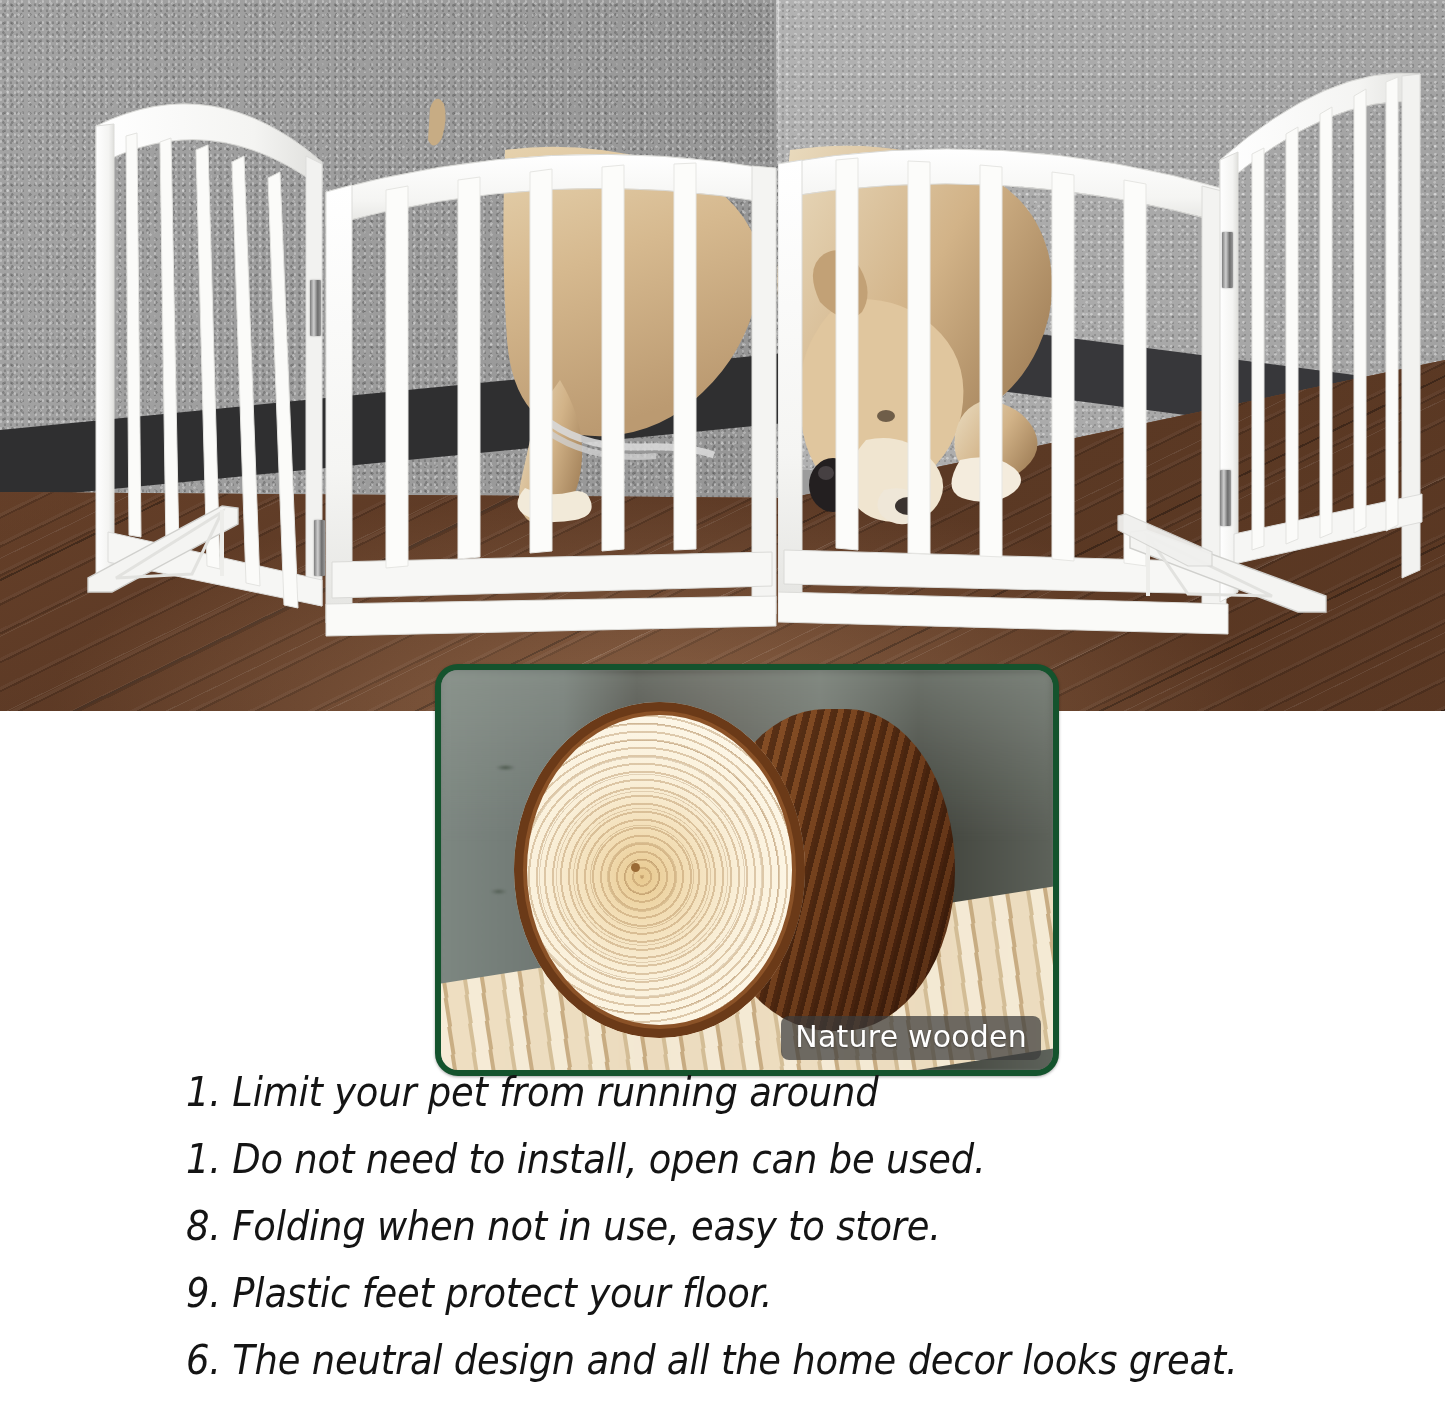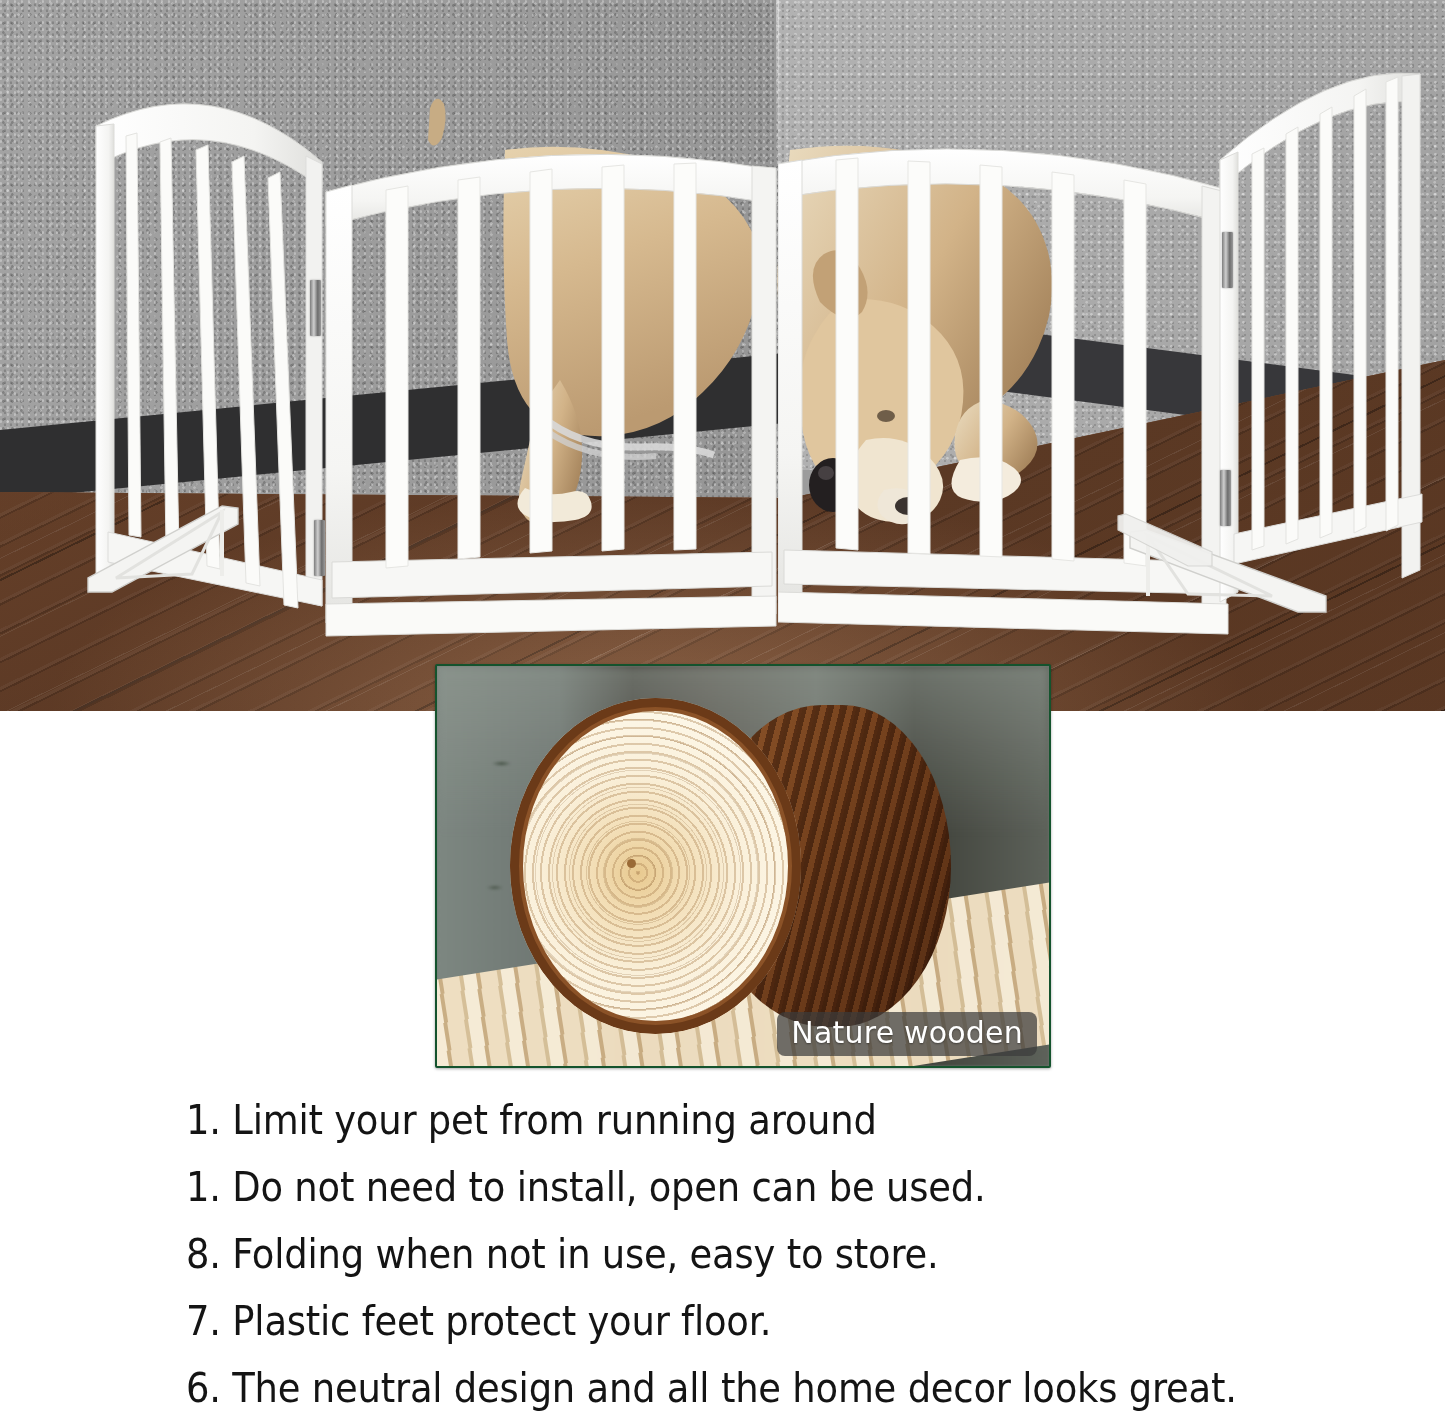--- a/index.html
+++ b/index.html
@@ -47,22 +47,22 @@
     clip-path:polygon(0 492px,790px 498px,1445px 360px,1445px 711px,0 711px);
     background:radial-gradient(ellipse 800px 300px at 45% 100%,rgba(255,220,180,.18),rgba(0,0,0,.18) 75%);}
 
   
   .panel{position:absolute;}
   .hinge{position:absolute;width:11px;height:56px;border-radius:1px;
     background:linear-gradient(90deg,#7d7d7d,#cfcfcf 35%,#6d6d6d 70%,#9a9a9a);box-shadow:0 0 2px rgba(0,0,0,.35);}
   .foot{position:absolute;}
 
   
-  .inset{position:absolute;left:435px;top:664px;width:612px;height:400px;border-radius:2px;
-    border:2px solid #14532d;overflow:hidden;background:#6e7671;box-shadow:0 1px 3px rgba(0,0,0,.35);}
+  .inset{position:absolute;left:435px;top:664px;width:612px;height:400px;border-radius:23px;
+    border:6px solid #14532d;overflow:hidden;background:#6e7671;box-shadow:0 1px 3px rgba(0,0,0,.35);}
   .ins-bg{position:absolute;inset:0;
     background:
       linear-gradient(90deg,#7d8781 0%,#6d7571 20%,#3c3a34 32%,#55514a 44%,#6b7069 62%,#3e4039 78%,#5d625a 100%);
     filter:blur(1px);}
   .ins-bgtop{position:absolute;left:0;top:0;width:100%;height:42%;background:linear-gradient(180deg,rgba(150,158,150,.55),rgba(90,96,90,0));filter:blur(4px);}
   .ins-leaf{position:absolute;left:4%;top:12%;width:22%;height:62%;
     background:
       radial-gradient(ellipse 14px 4px at 30% 20%,rgba(30,45,28,.55),transparent 70%),
       radial-gradient(ellipse 18px 5px at 55% 45%,rgba(28,42,26,.5),transparent 70%),
       radial-gradient(ellipse 12px 4px at 25% 70%,rgba(34,48,30,.45),transparent 70%),
@@ -82,21 +82,21 @@
       repeating-radial-gradient(circle at 44% 52%,rgba(176,136,88,.40) 0 2px,rgba(255,248,232,0) 2px 8px),
       repeating-radial-gradient(circle at 44% 52%,rgba(143,104,60,.22) 0 1px,rgba(255,250,238,0) 1px 17px),
       radial-gradient(circle at 44% 52%,#e8c98f 0%,#f2ddb4 18%,#faf0da 42%,#fdf7e8 70%,#f6ead1 100%);
     box-shadow:inset 0 0 0 9px #6b3a18, inset 0 0 0 13px #8b5227;}
   .log-core{position:absolute;left:40%;top:48%;width:9px;height:9px;border-radius:50%;background:#9a6a36;}
   .ins-label{position:absolute;right:12px;bottom:10px;background:rgba(60,60,60,.72);border-radius:8px;
     padding:3px 14px 6px 14px;color:#fff;font-size:30px;letter-spacing:.2px;line-height:1.18;
     font-family:"DejaVu Sans",sans-serif;text-shadow:0 1px 2px rgba(0,0,0,.4);}
 
   
-  .features{position:absolute;left:186px;top:1087px;width:1240px;}
+  .features{position:absolute;left:186px;top:1059px;width:1240px;font-style:italic;}
   .feat{font-family:"DejaVu Sans Condensed","DejaVu Sans",sans-serif;font-size:41px;color:#141414;
     line-height:67px;white-space:nowrap;letter-spacing:-.2px;}
 </style>
 </head>
 <body>
 
 <div id="page">
 
   <div class="hero">
 
@@ -270,17 +270,17 @@
         <div class="log-core"></div>
       </div>
     </div>
     <div class="ins-label">Nature wooden</div>
   </div>
 
   <div class="features">
     <div class="feat">1. Limit your pet from running around</div>
     <div class="feat">1. Do not need to install, open can be used.</div>
     <div class="feat">8. Folding when not in use, easy to store.</div>
-    <div class="feat">7. Plastic feet protect your floor.</div>
+    <div class="feat">9. Plastic feet protect your floor.</div>
     <div class="feat">6. The neutral design and all the home decor looks great.</div>
   </div>
 
 </div>
 
 </body></html>

